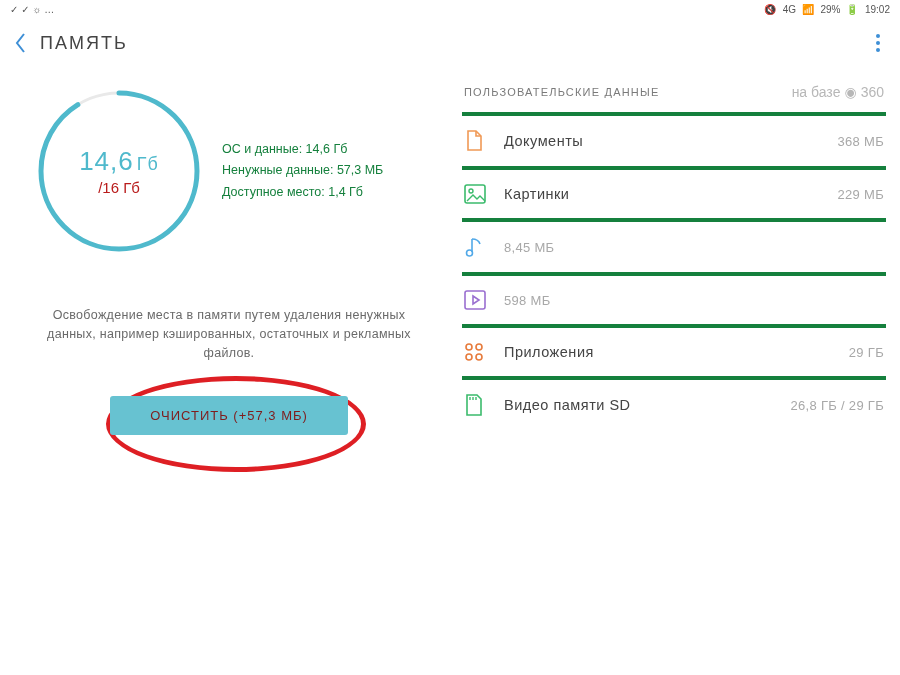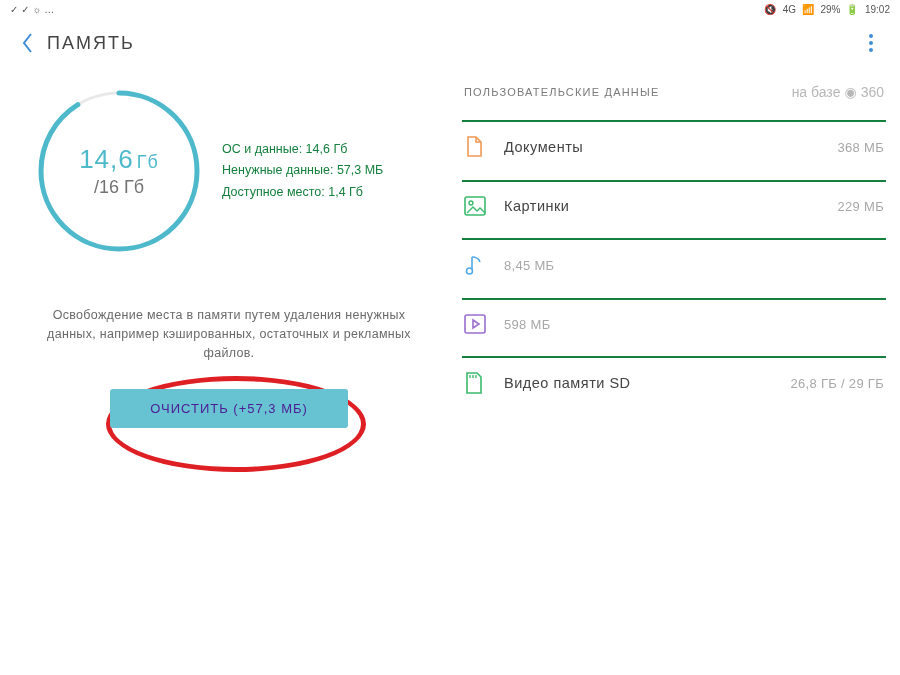--- a/index.html
+++ b/index.html
@@ -18,21 +18,21 @@
     align-items: center;
     padding: 0 10px;
     font-size: 10px;
     color: #555;
   }
   .statusbar .left, .statusbar .right { display: flex; gap: 6px; align-items: center; }
   .titlebar {
     height: 50px;
     display: flex;
     align-items: center;
-    padding: 0 21px;
+    padding: 0 14px;
     justify-content: space-between;
   }
   .titlebar .left { display: flex; align-items: center; gap: 14px; }
   .back-chevron { width: 12px; height: 22px; }
   .title {
     font-size: 18px;
     letter-spacing: 2px;
     font-weight: 400;
     color: #444;
   }
@@ -54,38 +54,38 @@
   .gauge { position: relative; width: 170px; height: 170px; }
   .gauge svg { width: 170px; height: 170px; transform: rotate(-90deg); }
   .gauge-text {
     position: absolute; inset: 0;
     display: flex; flex-direction: column; align-items: center; justify-content: center;
   }
   .gauge-used {
     font-size: 26px; color: #4fb9cc; font-weight: 400; letter-spacing: 1px;
   }
   .gauge-used .unit { font-size: 18px; margin-left: 3px; }
-  .gauge-total { font-size: 18px; color: #737373; margin-top: 2px; }
+  .gauge-total { font-size: 15px; color: #b91c1c; margin-top: 2px; }
   .stats { font-size: 12.5px; color: #15803d; line-height: 1.7; }
   .desc {
     font-size: 12.5px; color: #6a6a6a; text-align: center;
     margin-top: 50px; line-height: 1.5;
     padding: 0 16px;
     letter-spacing: 0.3px;
   }
   .btn-wrap { position: relative; margin-top: 22px; height: 100px; display:flex; align-items:flex-start; justify-content:center; }
   .clean-btn {
     background: #67c2d1;
-    color: #4c1d95;
+    color: #7f1d1d;
     border: none;
     border-radius: 3px;
     font-size: 13px;
     letter-spacing: 1px;
     padding: 12px 40px;
-    margin-top: 5px;
+    margin-top: 12px;
     position: relative;
     z-index: 2;
     cursor: pointer;
   }
   .ellipse-mark {
     position: absolute;
     width: 260px; height: 96px;
     border: 5px solid #de1f24;
     border-radius: 50%;
     left: 92px;
@@ -95,23 +95,22 @@
   }
   .section-head {
     display: flex; justify-content: space-between; align-items: center;
     font-size: 11px; letter-spacing: 1.2px; color: #7a7a7a;
     padding: 6px 2px 12px 2px;
   }
   .brand { display:flex; align-items:center; gap:4px; color:#b7b7b7; font-size:14px; letter-spacing:0; }
   .row {
     display: flex; align-items: center;
     padding: 14px 2px;
-    border-top: 2px solid #15803d;
+    border-top: 4px solid #15803d;
     cursor: pointer;
-    margin-top: 8px;
   }
   .right-col .row:first-of-type { border-top: none; }
   .row .ico { width: 40px; display:flex; justify-content:flex-start; }
   .row .lbl { flex: 1; font-size: 14.5px; color: #444; letter-spacing: 0.5px; }
   .row .val { font-size: 13px; color: #a8a8a8; letter-spacing: 0.3px; }
   svg { display:block; }
 </style>
 </head>
 <body>
 
@@ -218,20 +217,32 @@
     <div class="row">
       <span class="ico">
         <svg width="22" height="20" viewBox="0 0 22 20">
             <rect x="1" y="1" width="20" height="18" rx="2" fill="none" stroke="#9a6fd0" stroke-width="1.6"></rect>
             <path d="M9 6l6 4-6 4z" fill="none" stroke="#9a6fd0" stroke-width="1.6"></path>
           </svg>
       </span>
       <span class="val">598 МБ</span>
     </div>
 
+    <div class="row">
+      <span class="ico">
+        <svg width="20" height="20" viewBox="0 0 20 20">
+          <circle cx="5" cy="5" r="3" fill="none" stroke="#e77b3c" stroke-width="1.6"></circle>
+          <circle cx="15" cy="5" r="3" fill="none" stroke="#e77b3c" stroke-width="1.6"></circle>
+          <circle cx="5" cy="15" r="3" fill="none" stroke="#e77b3c" stroke-width="1.6"></circle>
+          <circle cx="15" cy="15" r="3" fill="none" stroke="#e77b3c" stroke-width="1.6"></circle>
+        </svg>
+      </span>
+      <span class="lbl">Приложения</span>
+      <span class="val">29 ГБ</span>
+    </div>
 
     <div class="row">
       <span class="ico">
         <svg width="18" height="22" viewBox="0 0 18 22">
             <path d="M3 1h10l4 4v16H3z" fill="none" stroke="#3bbb6c" stroke-width="1.6"></path>
             <path d="M6 3v3M9 3v3M12 3v3" stroke="#3bbb6c" stroke-width="1.4"></path>
           </svg>
       </span>
       <span class="lbl">Видео памяти SD</span>
       <span class="val">26,8 ГБ / 29 ГБ</span>

